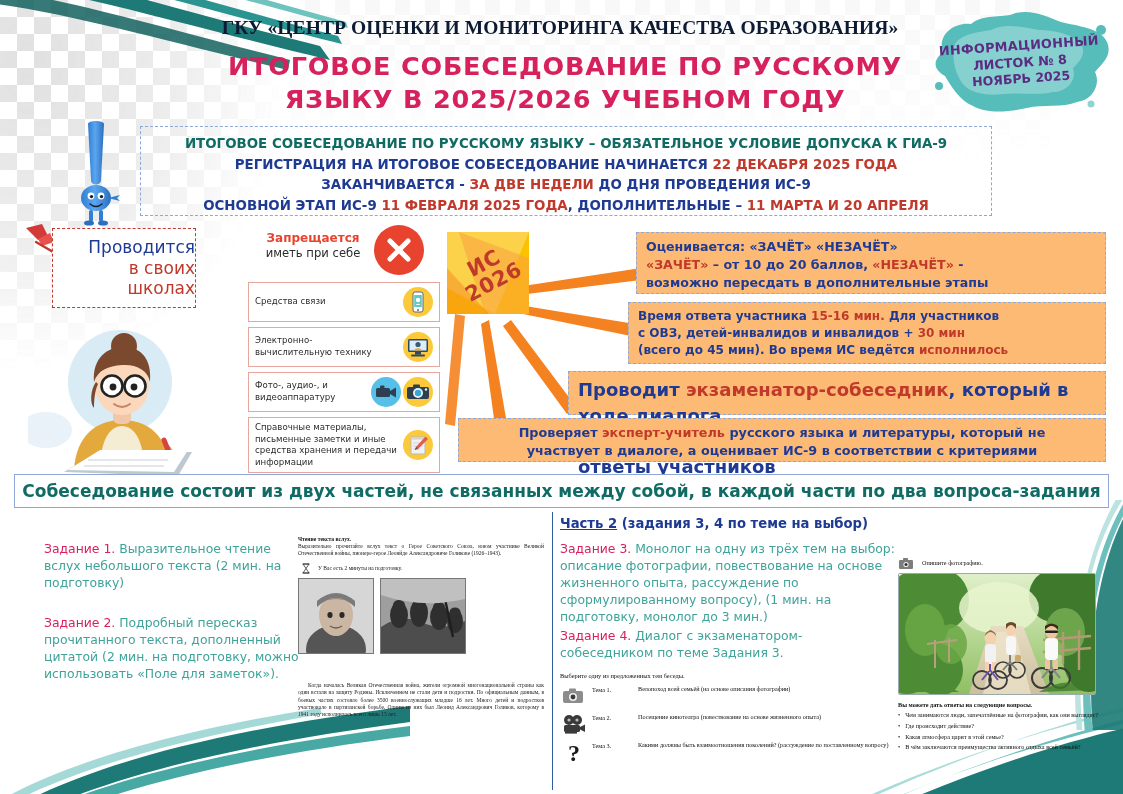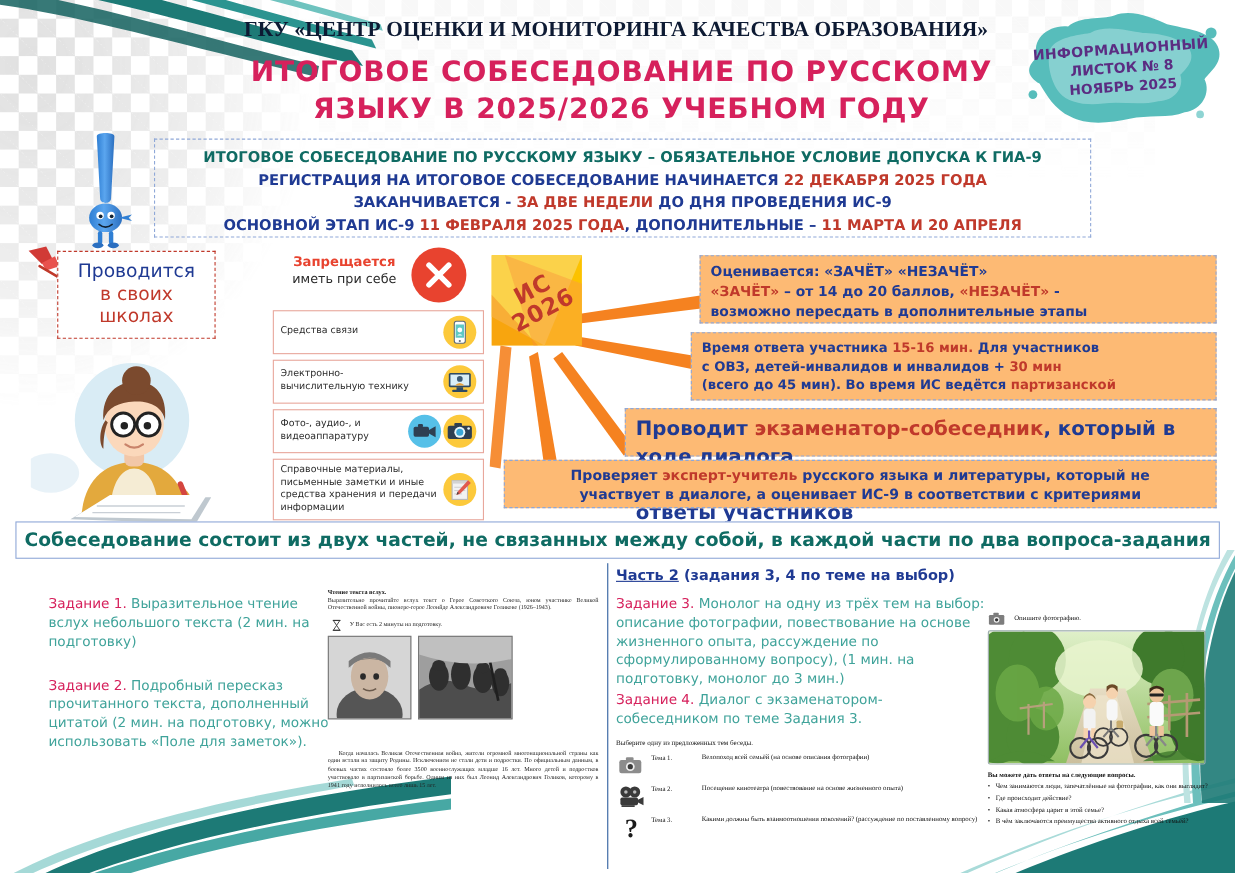--- a/index.html
+++ b/index.html
@@ -83,21 +83,21 @@
   .infobox .r1{color:#0f6b63;}
   .infobox .hl{color:#c0392b;}
 
   
   .pushpin{position:absolute;left:20px;top:222px;width:42px;height:42px;}
 
   
   .schools{
     position:absolute;left:52px;top:228px;width:144px;height:80px;
     border:1px dashed #c0392b;box-sizing:border-box;
-    display:flex;flex-direction:column;align-items:center;justify-content:center;
+    display:flex;flex-direction:column;align-items:flex-end;justify-content:center;
     font-family:"DejaVu Sans", sans-serif;font-size:17px;line-height:1.22;
     background:#ffffff;
   }
   .schools .a{color:#1f3a93;}
   .schools .b{color:#c0392b;}
 
   
   .student{position:absolute;left:28px;top:320px;width:205px;height:160px;}
 
   
@@ -462,28 +462,28 @@
       </g>
     </svg>
     <div class="burst-label">
       <div>ИС</div>
       <div>2026</div>
     </div>
   </div>
 
   <div class="callout" id="co1">
     <span class="hl2">Оценивается: «ЗАЧЁТ» «НЕЗАЧЁТ»</span><br>
-    <span class="hl">«ЗАЧЁТ»</span><span> – от 14 до 20 баллов, </span><span class="hl">«НЕЗАЧЁТ»</span><span> -</span><br>
+    <span class="hl">«ЗАЧЁТ»</span><span> – от 10 до 20 баллов, </span><span class="hl">«НЕЗАЧЁТ»</span><span> -</span><br>
     <span>возможно пересдать в дополнительные этапы</span>
   </div>
 
   <div class="callout" id="co2">
     <span>Время ответа участника </span><span class="hl">15-16 мин.</span><span> Для участников</span><br>
     <span>с ОВЗ, детей-инвалидов и инвалидов + </span><span class="hl">30 мин</span><br>
-    <span>(всего до 45 мин). Во время ИС ведётся </span><span class="hl">партизанской</span>
+    <span>(всего до 45 мин). Во время ИС ведётся </span><span class="hl">исполнилось</span>
   </div>
 
   <div class="callout" id="co3">
     <span>Проводит </span><span class="hl">экзаменатор-собеседник</span><span>, который в ходе диалога</span><br>
     <span>задаёт наводящие вопросы, но не оценивает ответы участников</span>
   </div>
 
   <div class="callout" id="co4">
     <span>Проверяет </span><span class="hl">эксперт-учитель</span><span> русского языка и литературы, который не</span><br>
     <span>участвует в диалоге, а оценивает ИС-9 в соответствии с критериями</span>

